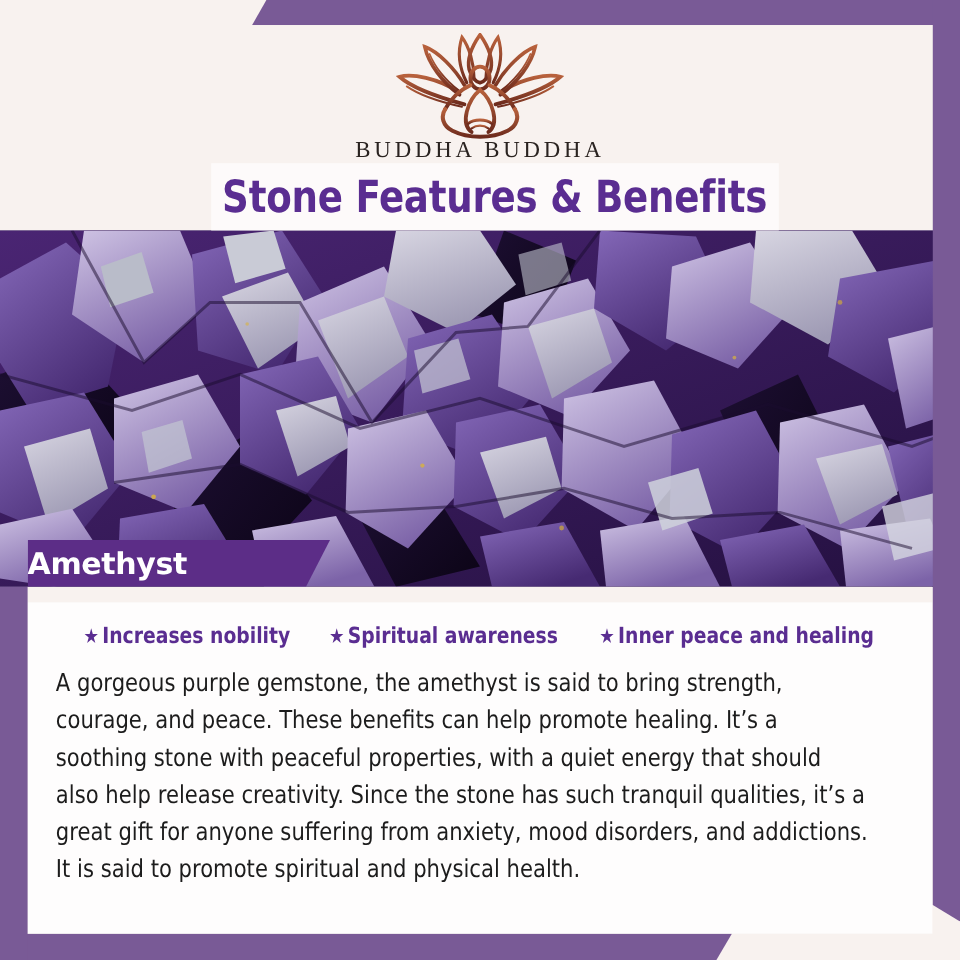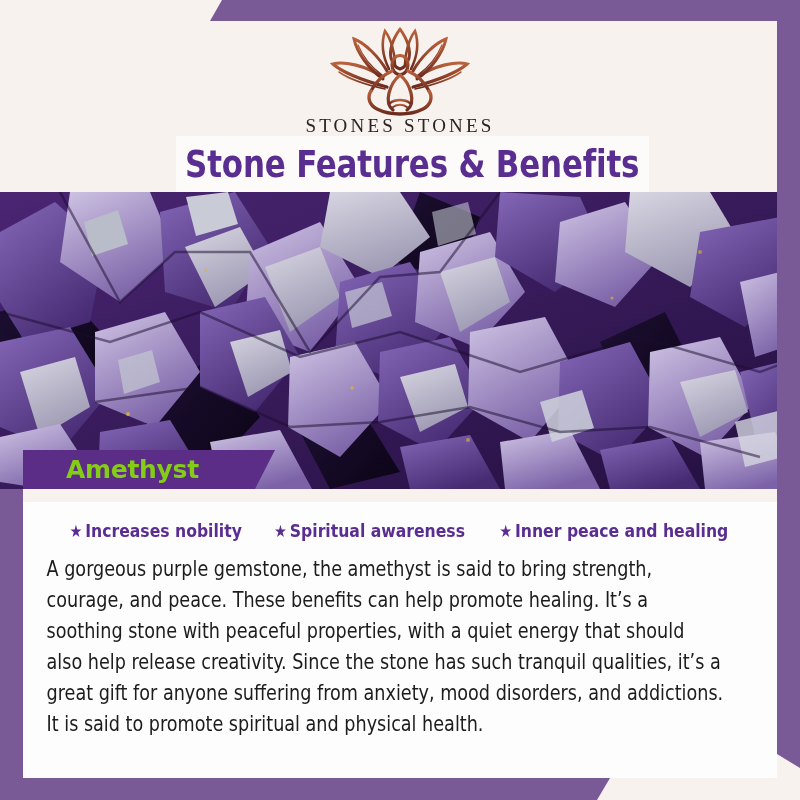--- a/index.html
+++ b/index.html
@@ -141,22 +141,21 @@
     background: #5c2d87;
     z-index: 4;
     display: flex;
     align-items: center;
     clip-path: polygon(0 0, 100% 0, calc(100% - 20px) 100%, 0 100%);
   }
   .stone-tag-label {
     font-family: "DejaVu Sans", sans-serif;
     font-weight: bold;
     font-size: 25px;
-    color: #84cc16;
-    padding-left: 43px;
+    color: #ffffff;
     letter-spacing: -0.3px;
   }
 
   
   .content {
     position: absolute;
     left: 23px;
     top: 489px;
     width: 754px;
     height: 289px;
@@ -256,21 +255,21 @@
 
         <path d="M75 50 C70 54 66 60 64 68 C62 76 64 82 68 85" stroke-width="3.2"></path>
         <path d="M75 50 C80 54 84 60 86 68 C88 76 86 82 82 85" stroke-width="3.2"></path>
 
         <path d="M46 66 C42 72 44 80 52 84 C60 88 70 89 75 89 C80 89 90 88 98 84 C106 80 108 72 104 66" stroke-width="3.4"></path>
 
         <path d="M65 78 C70 74 80 74 85 78" stroke-width="2.4"></path>
         <path d="M68 82 C72 79 78 79 82 82" stroke-width="1.8"></path>
       </g>
     </svg>
-    <div class="brand-name">STONES STONES</div>
+    <div class="brand-name">BUDDHA BUDDHA</div>
   </div>
 
   <div class="title-strip">
     <div class="title-text">Stone Features &amp; Benefits</div>
   </div>
 
   <div class="photo">
     <svg viewBox="0 0 800 297" preserveAspectRatio="none" aria-hidden="true">
       <defs>
         <linearGradient id="deep" x1="0" y1="0" x2="1" y2="1">

